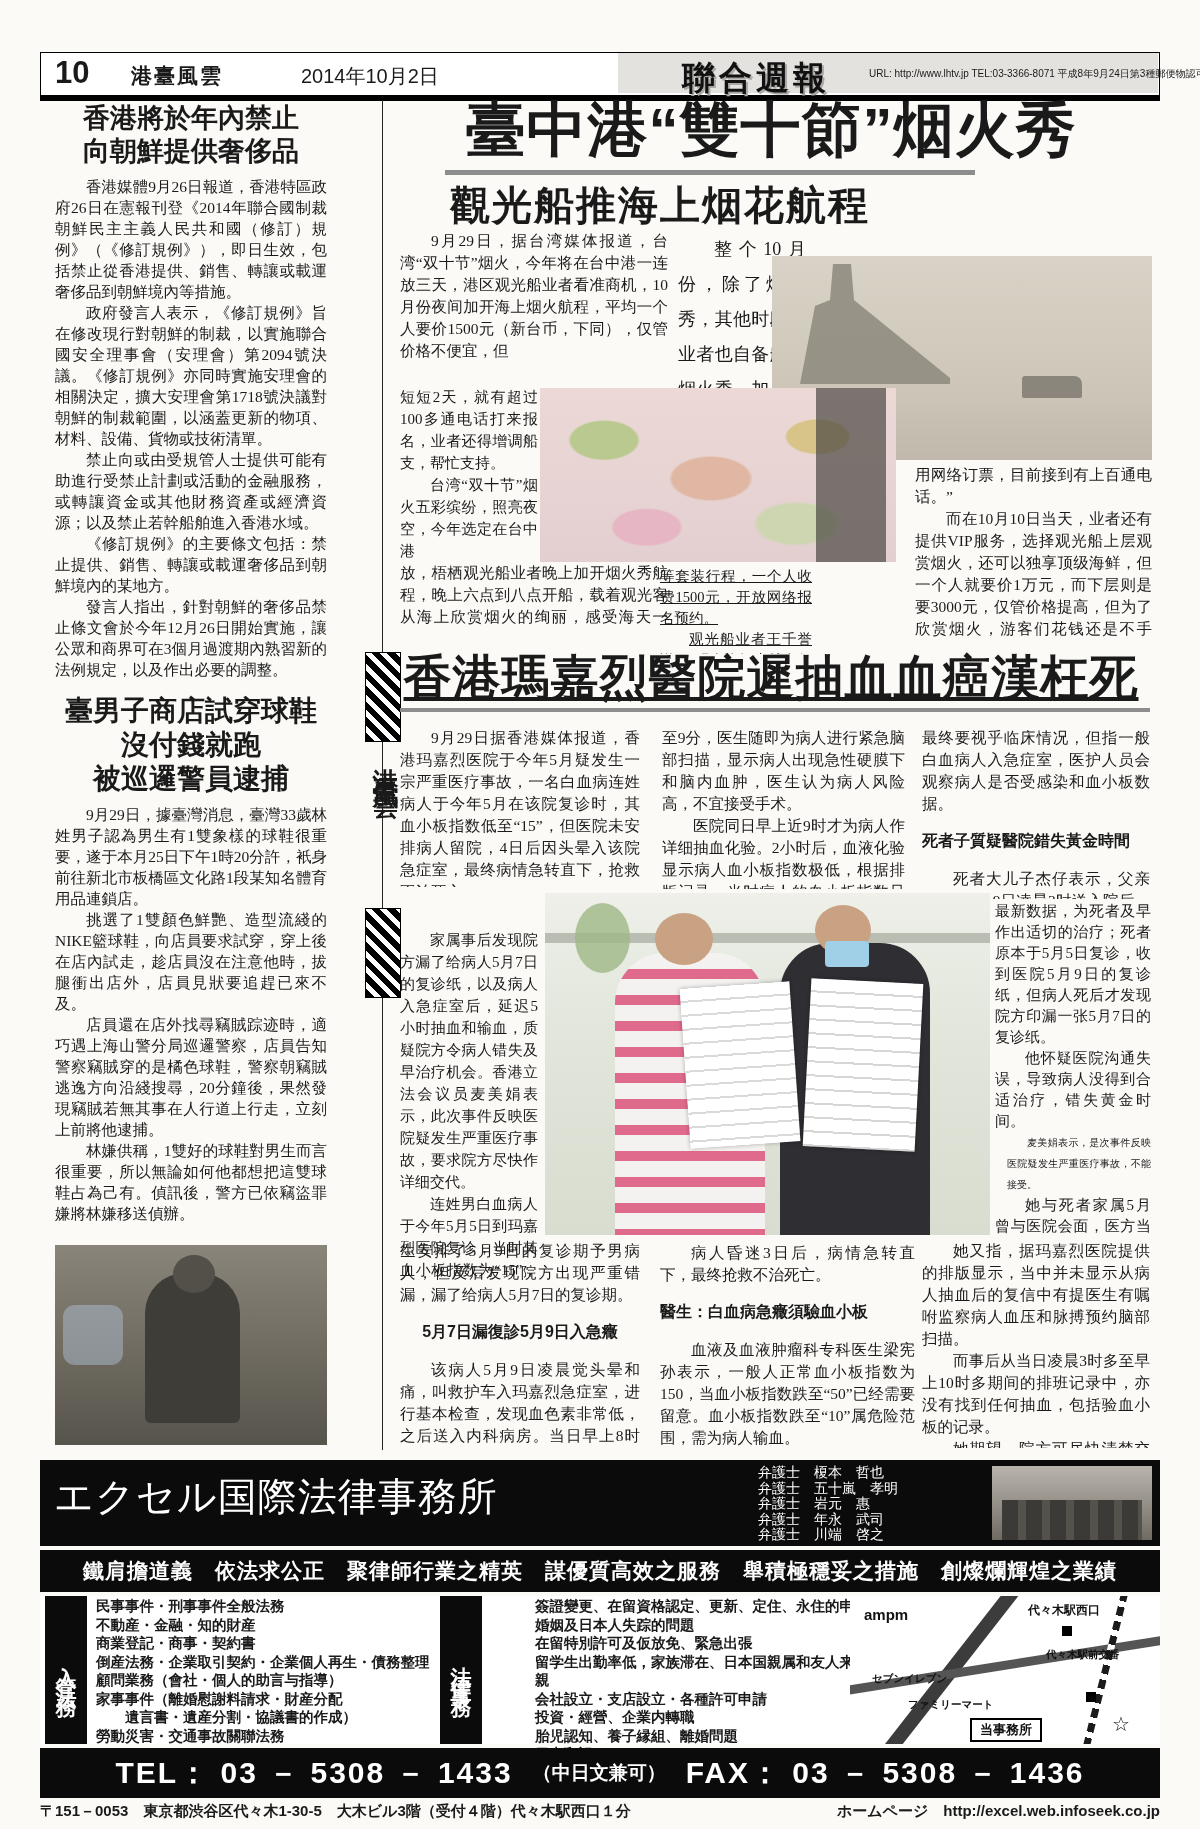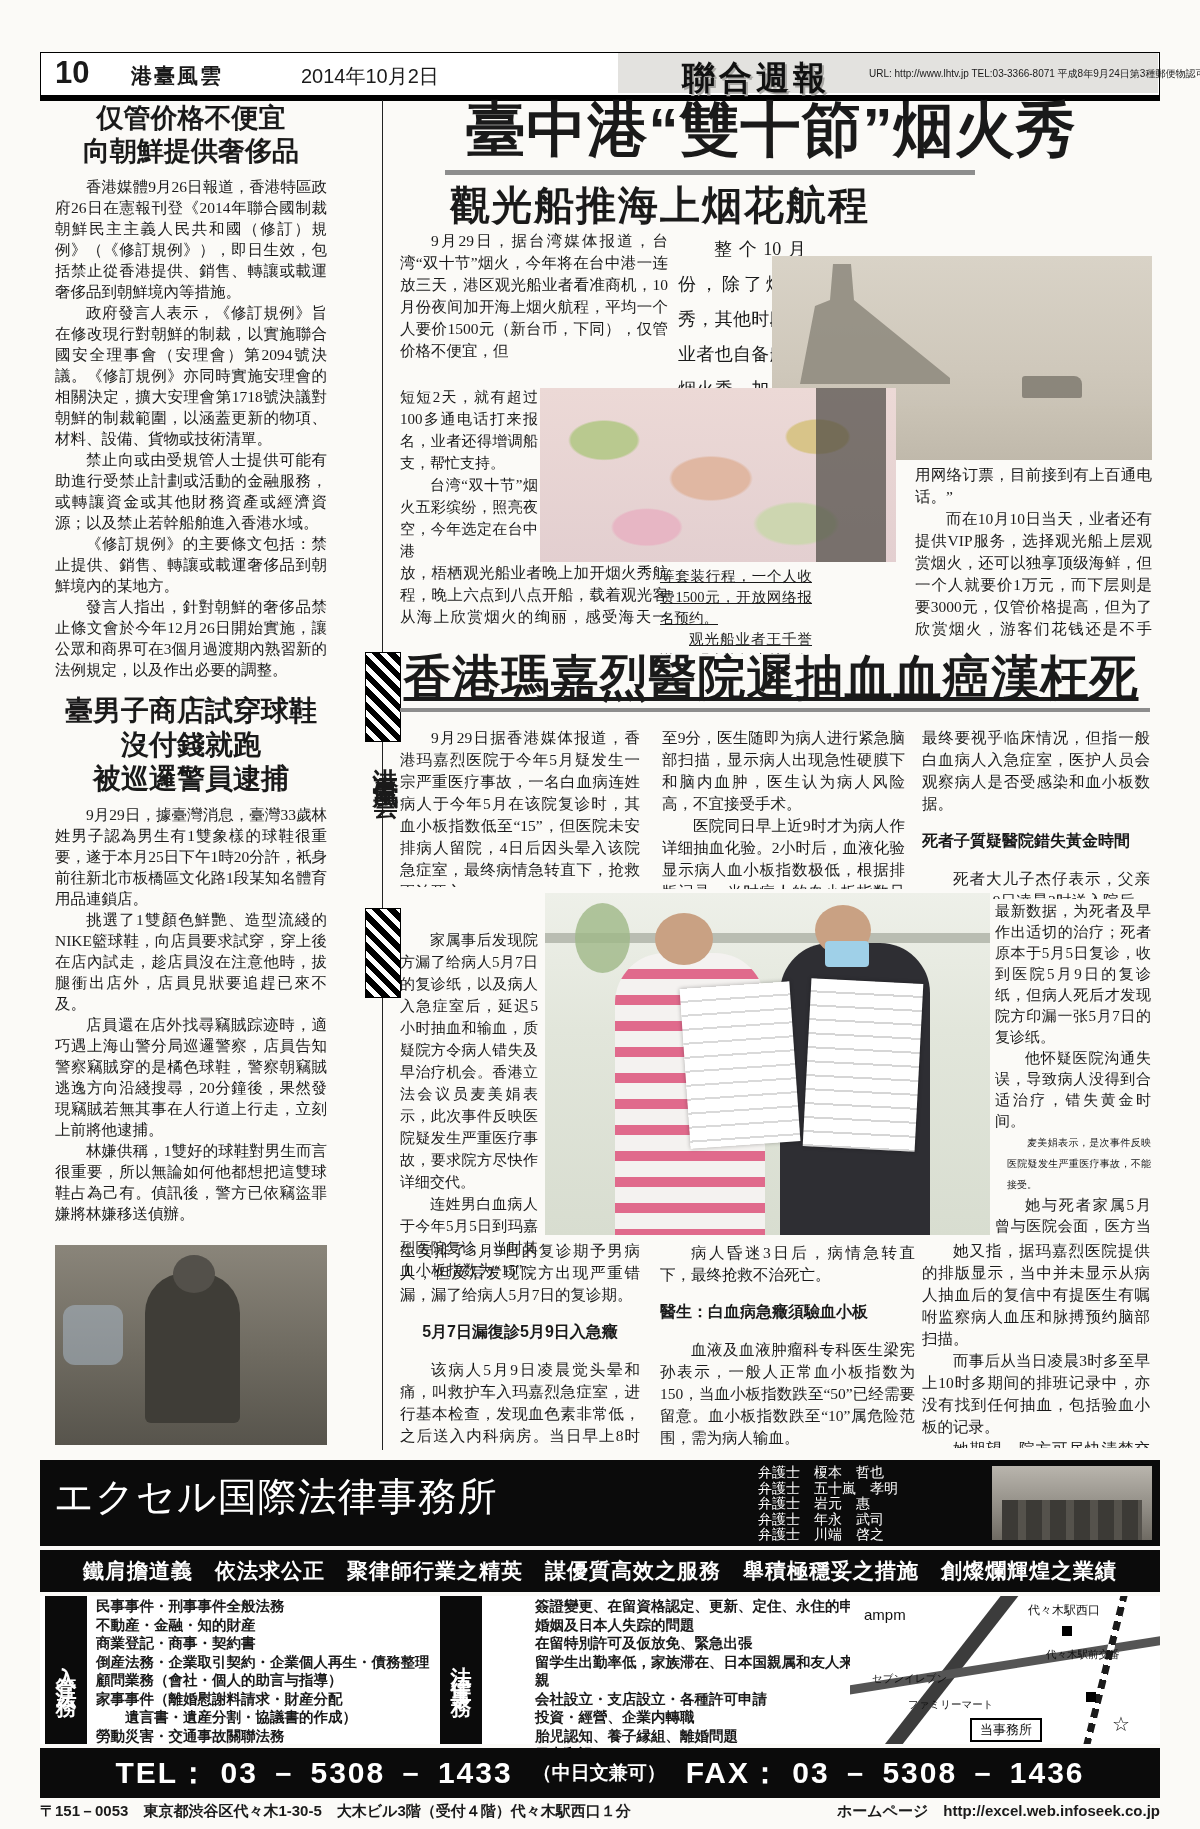--- a/index.html
+++ b/index.html
@@ -28,40 +28,40 @@
   
   .ph{overflow:hidden;}
   
   .stripes{background:repeating-linear-gradient(45deg,#000 0 6px,#fff 6px 11px);border:1px solid #000;}
   .vtext{writing-mode:vertical-rl;text-orientation:upright;font-weight:900;font-size:26px;letter-spacing:8px;}
   
   .adblack{background:#0b0b0b;color:#fff;}
   .adlist{font-size:14.5px;line-height:18.5px;font-weight:bold;list-style:none;margin:0;padding:0;}
   .vlabel{writing-mode:vertical-rl;text-orientation:upright;color:#fff;font-weight:bold;font-size:21px;letter-spacing:10px;
           display:flex;align-items:center;justify-content:center;}
-  .maplabel{position:absolute;font-weight:normal;color:#111;font-family:"Liberation Sans","DejaVu Sans",sans-serif;}
+  .maplabel{position:absolute;font-weight:bold;color:#111;font-family:"Liberation Sans","DejaVu Sans",sans-serif;}
   .road{position:absolute;background:#3c3c3c;}
 </style>
 </head>
 <body>
 
 <div id="page">
 
   <div class="abs" id="header-box">
     <div class="abs hdr-gray" style="left:577px;top:0px;"></div>
     <div class="abs sans" style="left:14px;top:2px;font-size:31px;font-weight:900;">10</div>
     <div class="abs sans" style="left:90px;top:9px;font-size:21px;font-weight:bold;letter-spacing:2px;">港臺風雲</div>
     <div class="abs sans" style="left:260px;top:10px;font-size:20px;">2014年10月2日</div>
     <div class="abs sans masthead" style="left:600px;top:3px;width:230px;text-align:center;">聯合週報</div>
     <div class="abs sans" style="left:828px;top:14px;width:292px;font-size:10px;white-space:nowrap;">URL: http://www.lhtv.jp TEL:03-3366-8071 平成8年9月24日第3種郵便物認可</div>
   </div>
 
   <div class="abs ovh" style="left:55px;top:102px;width:272px;height:1138px;">
     <div class="sans ltitle" style="font-size:27px;">
-      <div>仅管价格不便宜</div>
+      <div>香港將於年內禁止</div>
       <div>向朝鮮提供奢侈品</div>
     </div>
     <div style="height:8px;"></div>
     <p class="lp jt ind">香港媒體9月26日報道，香港特區政府26日在憲報刊登《2014年聯合國制裁朝鮮民主主義人民共和國（修訂）規例》（《修訂規例》），即日生效，包括禁止從香港提供、銷售、轉讓或載運奢侈品到朝鮮境內等措施。</p>
     <p class="lp jt ind">政府發言人表示，《修訂規例》旨在修改現行對朝鮮的制裁，以實施聯合國安全理事會（安理會）第2094號決議。《修訂規例》亦同時實施安理會的相關決定，擴大安理會第1718號決議對朝鮮的制裁範圍，以涵蓋更新的物項、材料、設備、貨物或技術清單。</p>
     <p class="lp jt ind">禁止向或由受規管人士提供可能有助進行受禁止計劃或活動的金融服務，或轉讓資金或其他財務資產或經濟資源；以及禁止若幹船舶進入香港水域。</p>
     <p class="lp jt ind">《修訂規例》的主要條文包括：禁止提供、銷售、轉讓或載運奢侈品到朝鮮境內的某地方。</p>
     <p class="lp jt ind">發言人指出，針對朝鮮的奢侈品禁止條文會於今年12月26日開始實施，讓公眾和商界可在3個月過渡期內熟習新的法例規定，以及作出必要的調整。</p>
     <div style="height:14px;"></div>
     <div class="sans ltitle" style="font-size:28px;">

